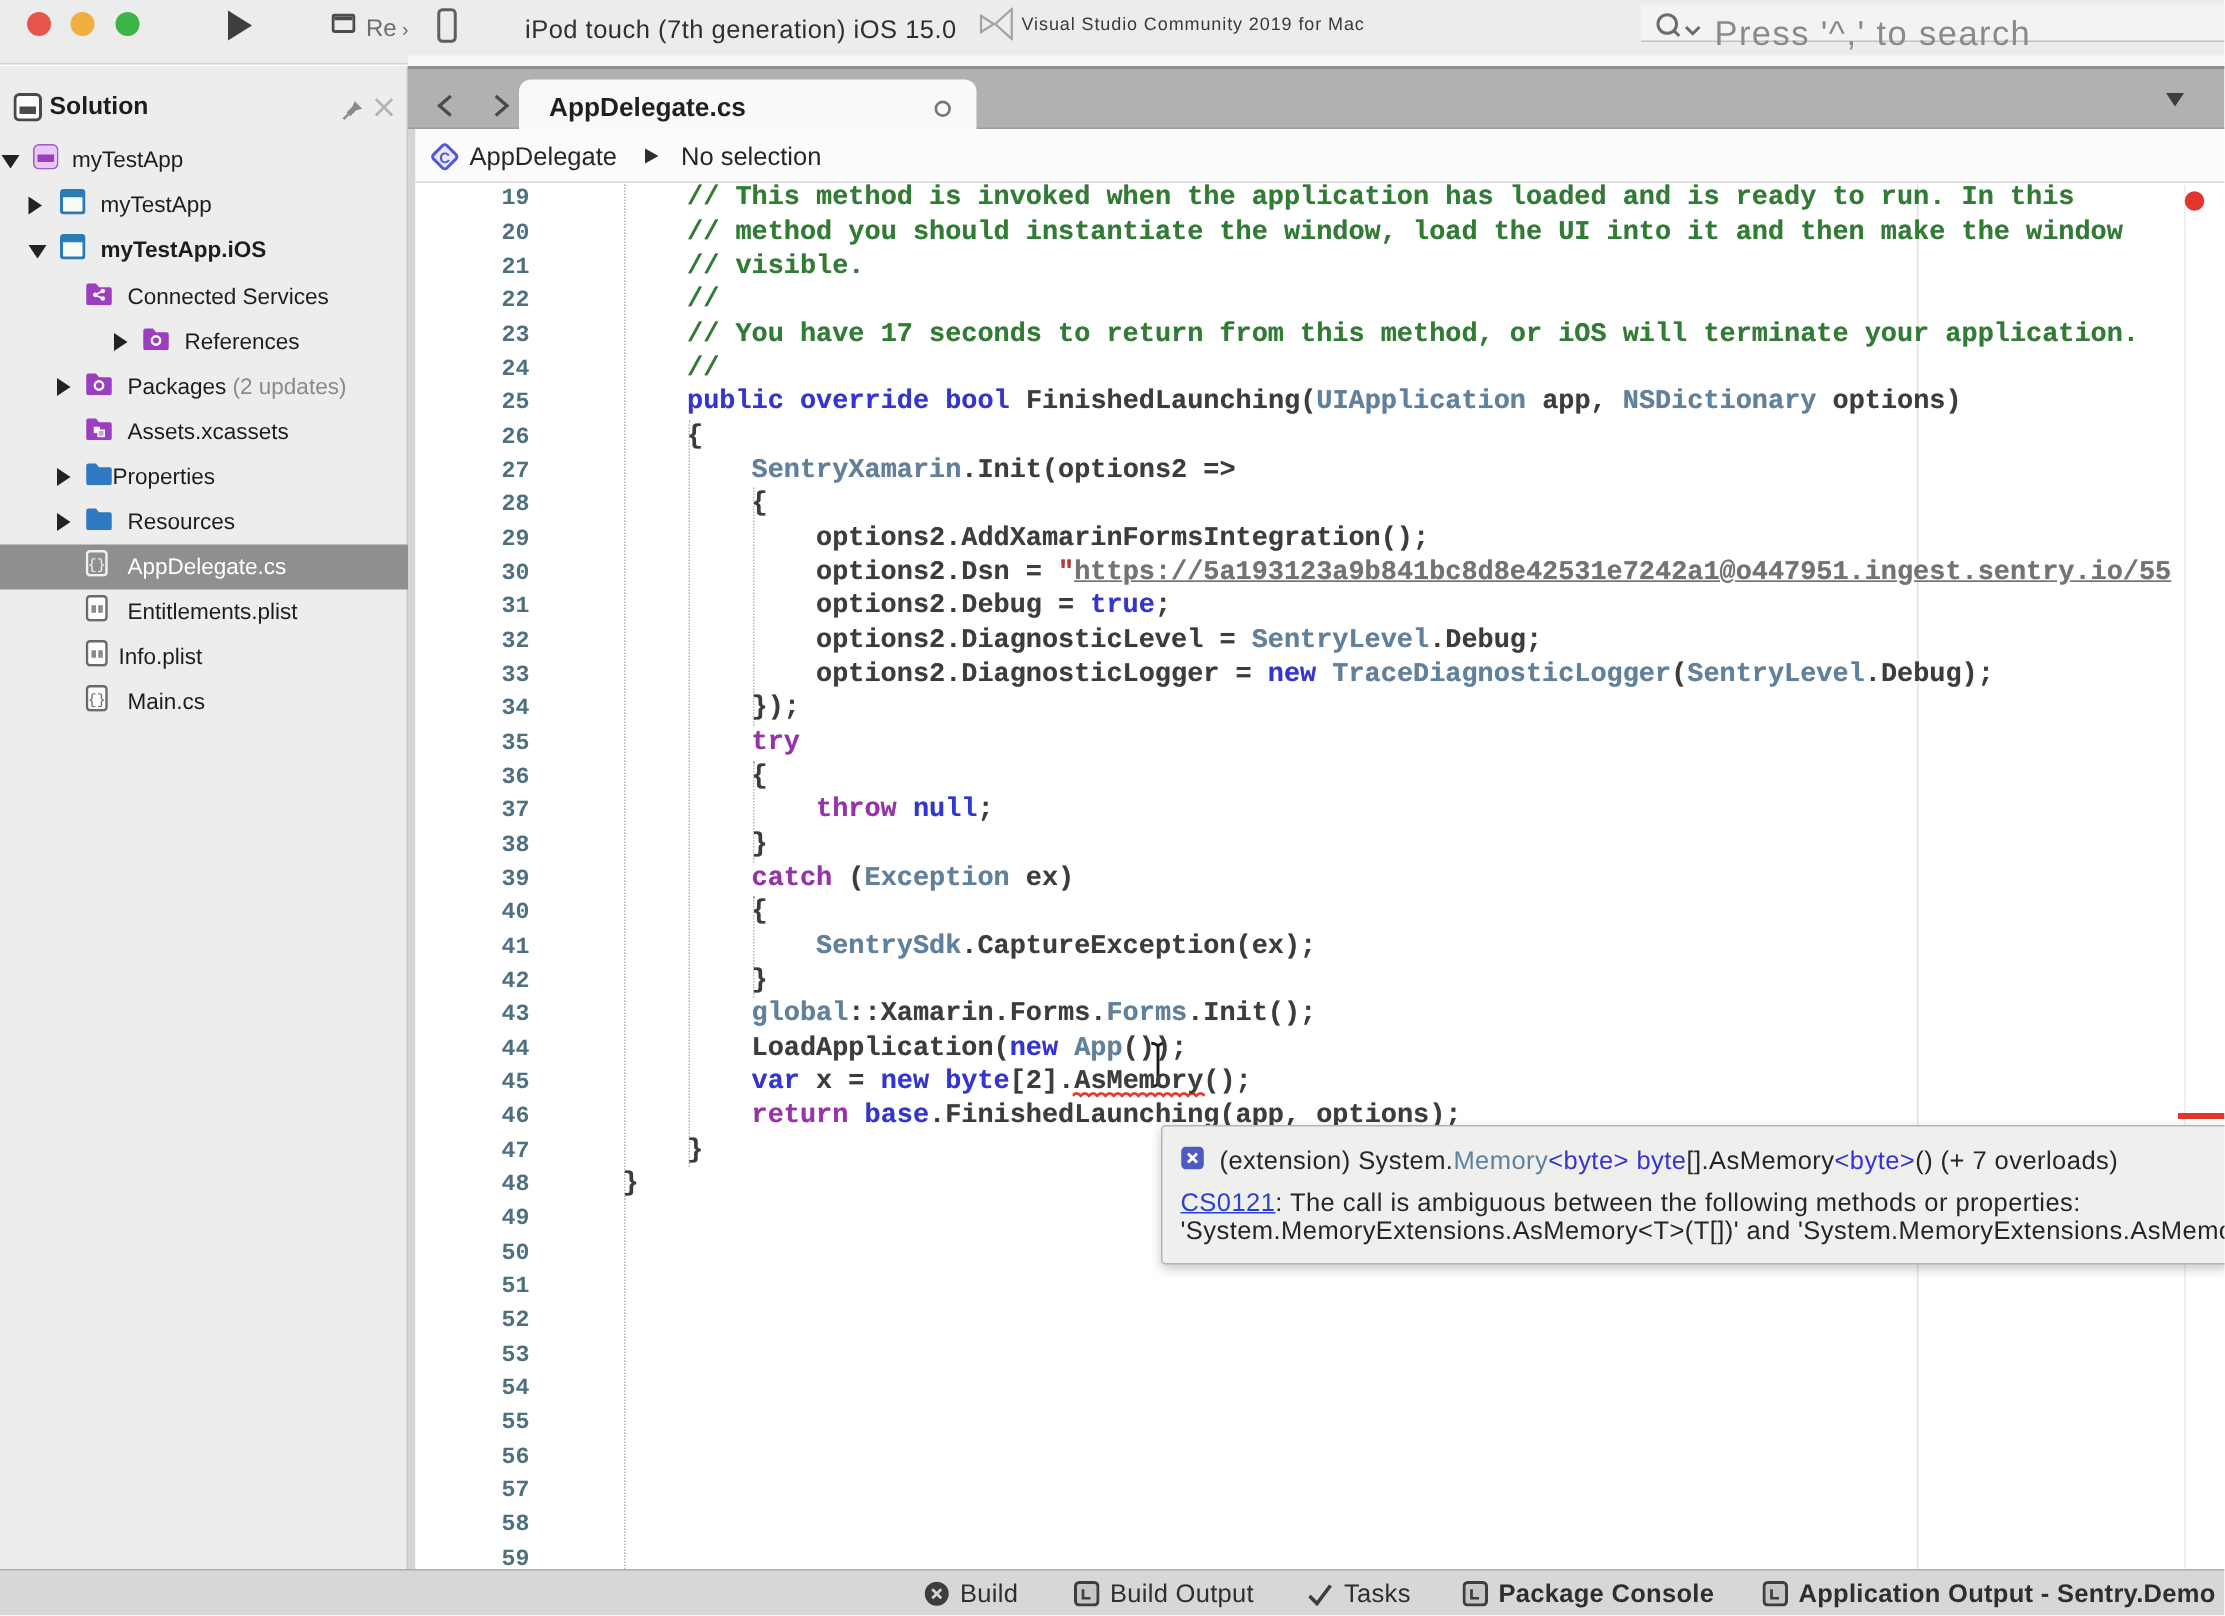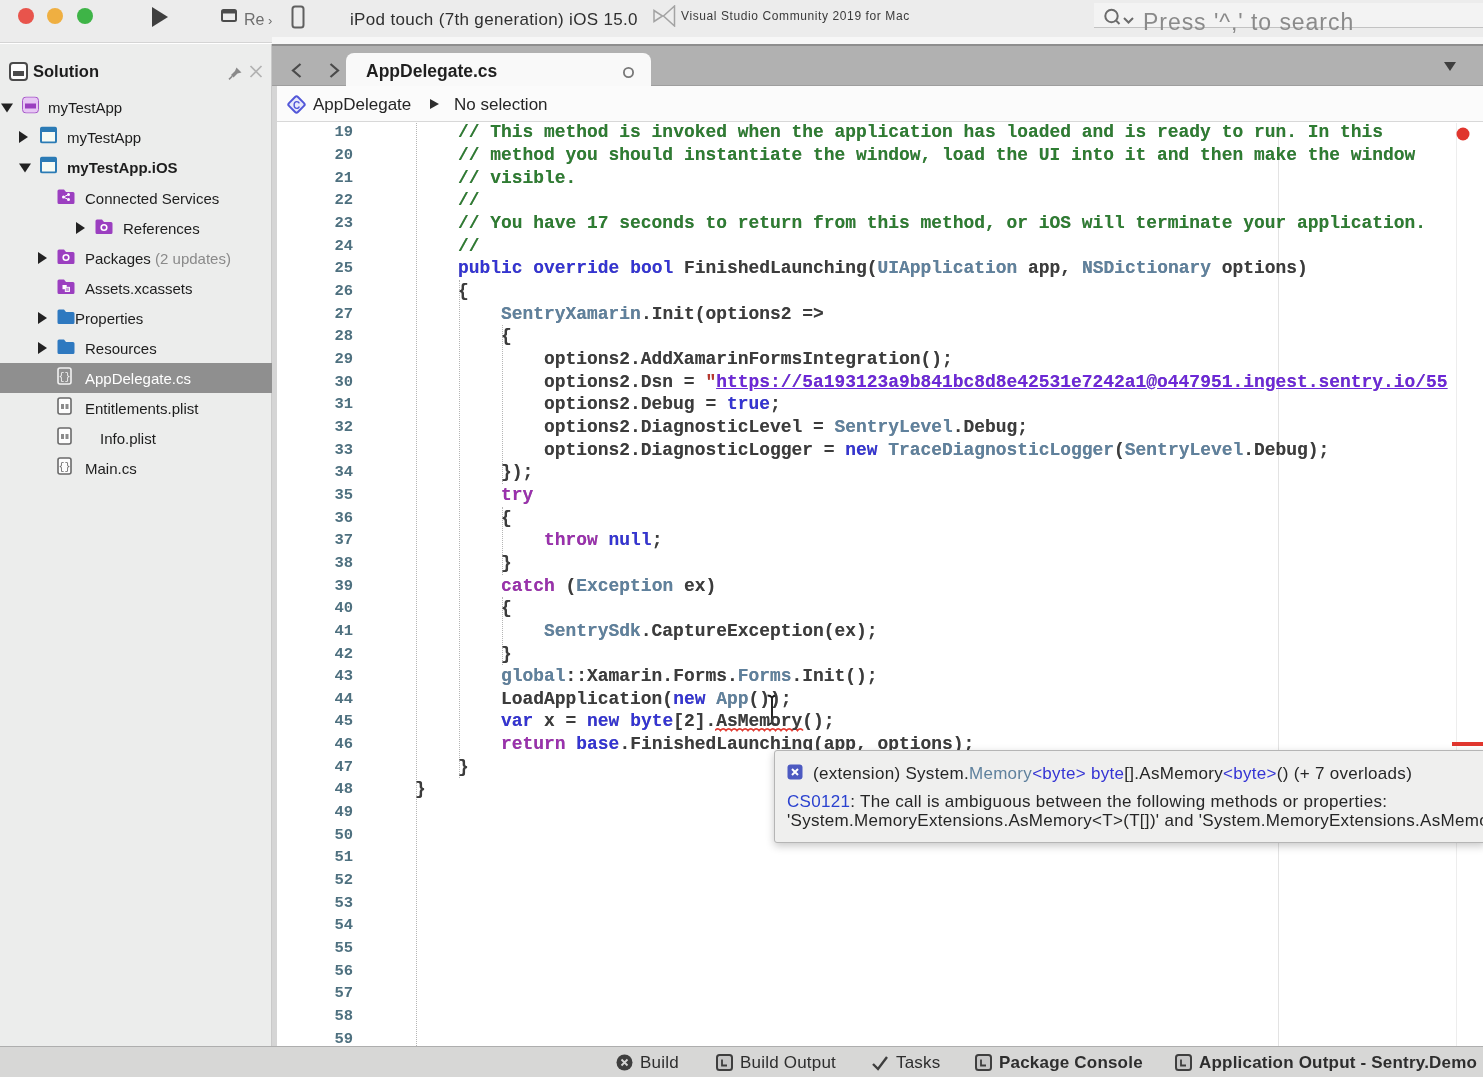--- a/index.html
+++ b/index.html
@@ -31,21 +31,21 @@
 
   
   #codearea { left:277px; top:123px; width:1206px; height:923px; background:#ffffff;font-weight:bold; }
   #gutter { position:absolute; left:0px; top:-1.6px; width:76px; text-align:right; font-family:"Liberation Mono",monospace; font-size:15.5px; line-height:22.65px; color:#4e707f; }
   #code { position:absolute; left:138px; top:-1.6px; width:1041px; overflow:hidden; font-family:"Liberation Mono",monospace; font-size:17.93px; line-height:22.65px; color:#3c3c3c; white-space:pre; text-shadow:0 0 0.5px rgba(60,60,60,0.55); }
   .cm { color:#2e7d32; }   
   .kw { color:#3434d4; }   
   .pp { color:#9b30ae; }   
   .ty { color:#5f819d; }   
   .st { color:#b8372e; }   
-  .url { color:#6d28d9; text-decoration:underline;text-align:center; }
+  .url { color:#737373; text-decoration:underline;text-align:center; }
   .guide { position:absolute; width:0; border-left:1.5px dotted #b5b5b5; }
 
   
   #tooltip { left:774px; top:750px; width:712px; height:93px; background:#efefee; border:1px solid #b5b5b5; box-shadow:0 3px 8px rgba(0,0,0,0.22); border-radius:3px; font-size:17px; letter-spacing:0.3px; color:#262626; overflow:hidden; }
 
   
   #statusbar { left:0; top:1046px; width:1483px; height:31px; background:#d7d7d6; border-top:1px solid #aeaeae; font-size:17px; letter-spacing:0.2px; color:#2e2e2e; }
   .sitem { position:absolute; top:1px; height:29px; display:flex; align-items:center; gap:7px; white-space:nowrap; }
 </style>
 </head>
@@ -186,21 +186,21 @@
             <rect x="8.5" y="7" width="3" height="5" fill="#8a8a8a"></rect>
           </svg></div>
         <div class="tlabel" style="left:85px;">Entitlements.plist</div>
       </div>
   <div class="treerow" style="top:379px;">
         <div class="ticon" style="left:57px;"><svg width="15" height="18">
             <rect x="1" y="1" width="13" height="16" rx="2" fill="#fdfdfd" stroke="#6a6a6a" stroke-width="1.6"></rect>
             <rect x="4" y="7" width="3" height="5" fill="#8a8a8a"></rect>
             <rect x="8.5" y="7" width="3" height="5" fill="#8a8a8a"></rect>
           </svg></div>
-        <div class="tlabel" style="left:100px;text-align:center;">Info.plist</div>
+        <div class="tlabel" style="left:79px;text-align:center;">Info.plist</div>
       </div>
   <div class="treerow" style="top:409px;">
         <div class="ticon" style="left:57px;"><svg width="15" height="18">
             <rect x="1" y="1" width="13" height="16" rx="2" fill="#fdfdfd" stroke="#6a6a6a" stroke-width="1.6"></rect>
             <text x="7.5" y="13" font-size="10" fill="#6a6a6a" text-anchor="middle" font-family="Liberation Mono">{}</text>
           </svg></div>
         <div class="tlabel" style="left:85px;">Main.cs</div>
       </div>
   </div>
 </div>
@@ -280,21 +280,21 @@
     </svg>
   <div class="abs" style="left:1175px;top:619px;width:31px;height:3.5px;background:#e0362e;"></div>
 </div>
 
 <div id="tooltip" class="abs">
   <svg class="abs" style="left:12px;top:13px" width="16" height="16">
       <rect x="0.5" y="0.5" width="15" height="15" rx="3" fill="#4d5ac1"></rect>
       <path d="M5 5 L11 11 M11 5 L5 11" stroke="#fff" stroke-width="2"></path>
     </svg>
   <div class="abs" style="left:38px;top:13px;white-space:nowrap;">(extension) System.<span class="ty">Memory</span><span class="kw">&lt;byte&gt;</span> <span class="kw">byte</span>[].AsMemory<span class="kw">&lt;byte&gt;</span>() (+ 7 overloads)</div>
-  <div class="abs" style="left:12px;top:41px;white-space:nowrap;"><span style="color:#2a41cf;">CS0121</span>: The call is ambiguous between the following methods or properties:</div>
+  <div class="abs" style="left:12px;top:41px;white-space:nowrap;"><span style="color:#2a41cf;text-decoration:underline;">CS0121</span>: The call is ambiguous between the following methods or properties:</div>
   <div class="abs" style="left:12px;top:60px;white-space:nowrap;">'System.MemoryExtensions.AsMemory&lt;T&gt;(T[])' and 'System.MemoryExtensions.AsMemory&lt;byte&gt;(byte[])'</div>
 </div>
 
 <div id="statusbar" class="abs">
   <div class="sitem" style="left:616px;">
     <svg width="17" height="17">
         <circle cx="8.5" cy="8.5" r="8" fill="#3e3e3e"></circle>
         <path d="M5.5 5.5 L11.5 11.5 M11.5 5.5 L5.5 11.5" stroke="#d5d5d4" stroke-width="1.8"></path>
       </svg>
     <span>Build</span>

